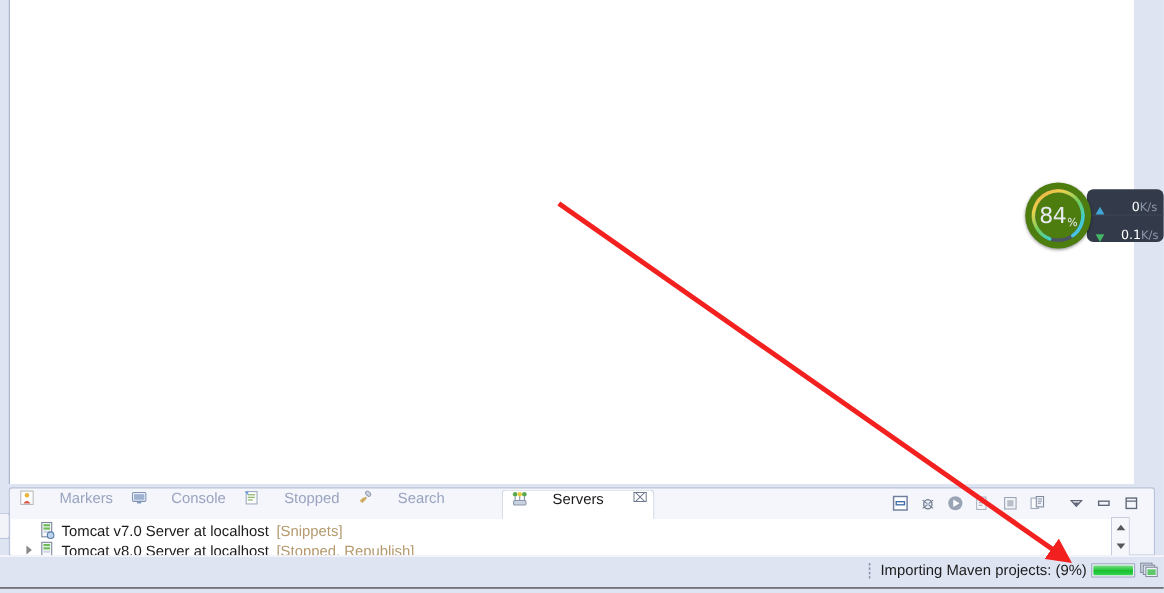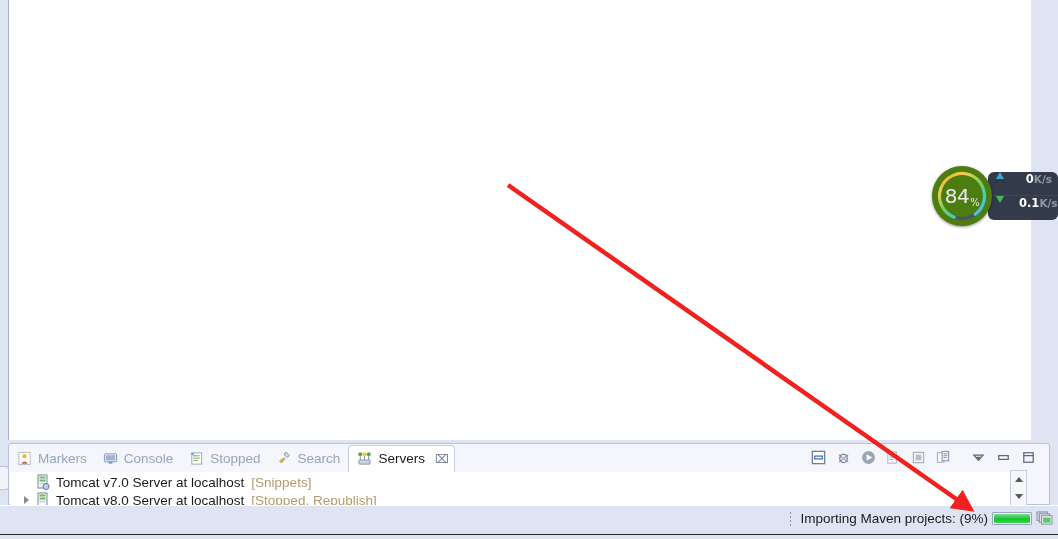--- a/index.html
+++ b/index.html
@@ -61,37 +61,38 @@
   #tab-strip {
     position: absolute;
     left: 9px; top: 444px;
     height: 28px;
     display: flex;
     align-items: center;
     gap: 0px;
   }
   .tab {
     display: flex;
-    align-items: center;
-    gap: 6px;
+    align-items: flex-start;
+    gap: 22px;
     height: 26px;
     padding: 0 8px;
     font-size: 13.5px;
     color: #9aa4c0;
     cursor: default;
     white-space: nowrap;
   }
   .tab.active {
     background: #ffffff;
     color: #1c1c1c;
     border: 1px solid #c5cddf;
     border-bottom: none;
     border-radius: 4px 4px 0 0;
     height: 27px;
     padding-right: 5px;
+    margin-left: 44px;
   }
   .tab-close {
     margin-left: 4px;
     font-size: 12px;
     color: #6d7893;
     line-height: 1;
   }
   .tab-icon { width: 15px; height: 15px; display:block; flex:0 0 auto; }
 
   
@@ -201,25 +202,24 @@
     width: 126px; height: 60px;
   }
   #res-bar {
     position: absolute;
     left: 56px; top: 6px;
     width: 70px; height: 48px;
     background: #333b4a;
     border-radius: 6px;
   }
   #res-bar .row {
-    display: flex; align-items: flex-start;
+    display: flex; align-items: flex-end;
     height: 24px;
     padding-left: 8px;
     gap: 15px;
-    font-weight: bold;
   }
   #res-bar .row.top { border-bottom: 1px solid #48526380; }
   .arrow-up { width:0;height:0;border-left:4px solid transparent;border-right:4px solid transparent;border-bottom:7px solid #3fa7d6;}
   .arrow-dn { width:0;height:0;border-left:4px solid transparent;border-right:4px solid transparent;border-top:7px solid #43b663;}
   .spd {
     flex: 1;
     text-align: right;
     padding-right: 6px;
     font-size: 11.5px;
     color: #ffffff;

